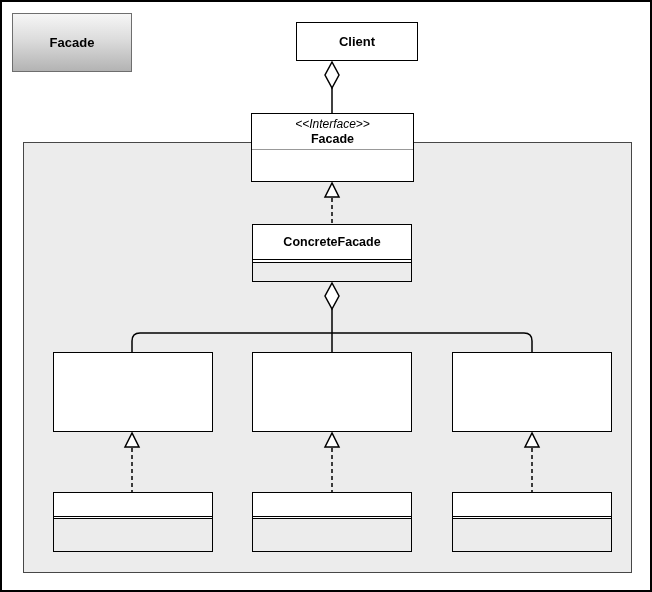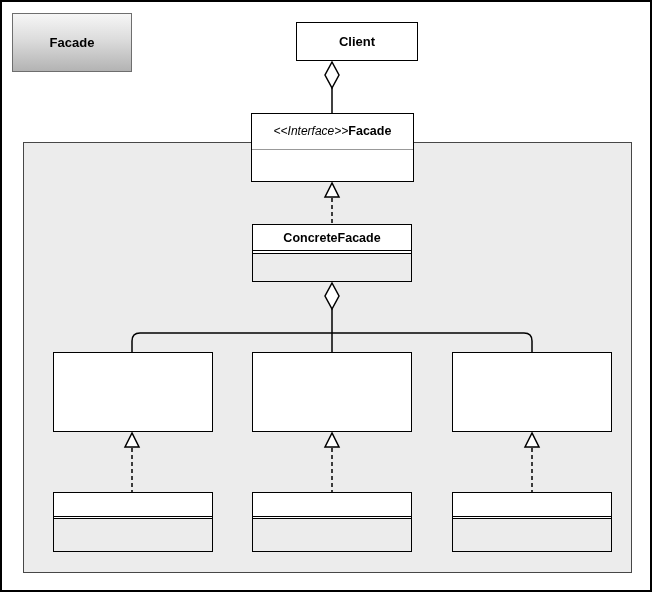--- a/index.html
+++ b/index.html
@@ -45,30 +45,30 @@
   }
   .client-box {
     left: 263px; top: 20px; width: 122px; height: 39px;
     display: flex; align-items: center; justify-content: center;
     font-weight: bold; font-size: 13px; margin-left: 31px;
   }
 
   .iface-box { left: 249px; top: 111px; width: 163px; height: 69px; }
   .iface-title {
     height: 36px; border-bottom: 1px solid #999999;
-    display: flex; flex-direction: row; align-items: center; justify-content: center;
+    display: flex; flex-direction: column; align-items: center; justify-content: center;
     line-height: 15px;
   }
   .stereotype { font-style: italic; font-size: 12px; }
   .iface-name { font-weight: bold; font-size: 12.5px; }
   .iface-body { height: 30px; background: #ffffff; }
 
   .cfacade-box { left: 250px; top: 222px; width: 160px; height: 58px; background: transparent; }
   .cfacade-title {
-    height: 26px; background: #ffffff; border-bottom: 1px solid #000000;
+    height: 35px; background: #ffffff; border-bottom: 1px solid #000000;
     display: flex; align-items: center; justify-content: center;
     font-weight: bold; font-size: 12.5px;
   }
   .thin-strip { height: 3px; background: #ffffff; border-bottom: 1px solid #000000; }
   .gray-body { background: transparent; }
 
   .sub-box   { width: 160px; height: 80px; top: 350px; }
   .sub-left  { left: 51px; }
   .sub-mid   { left: 250px; }
   .sub-right { left: 450px; }

